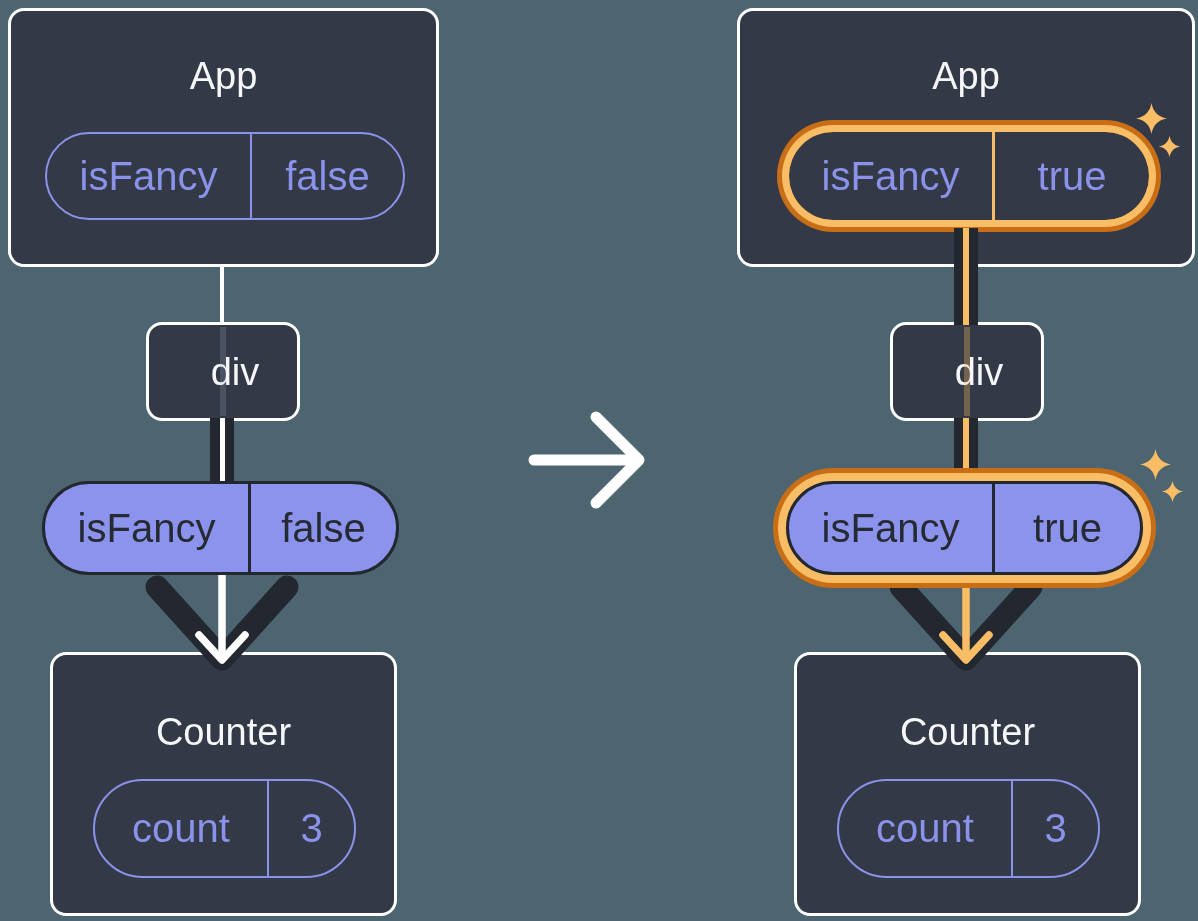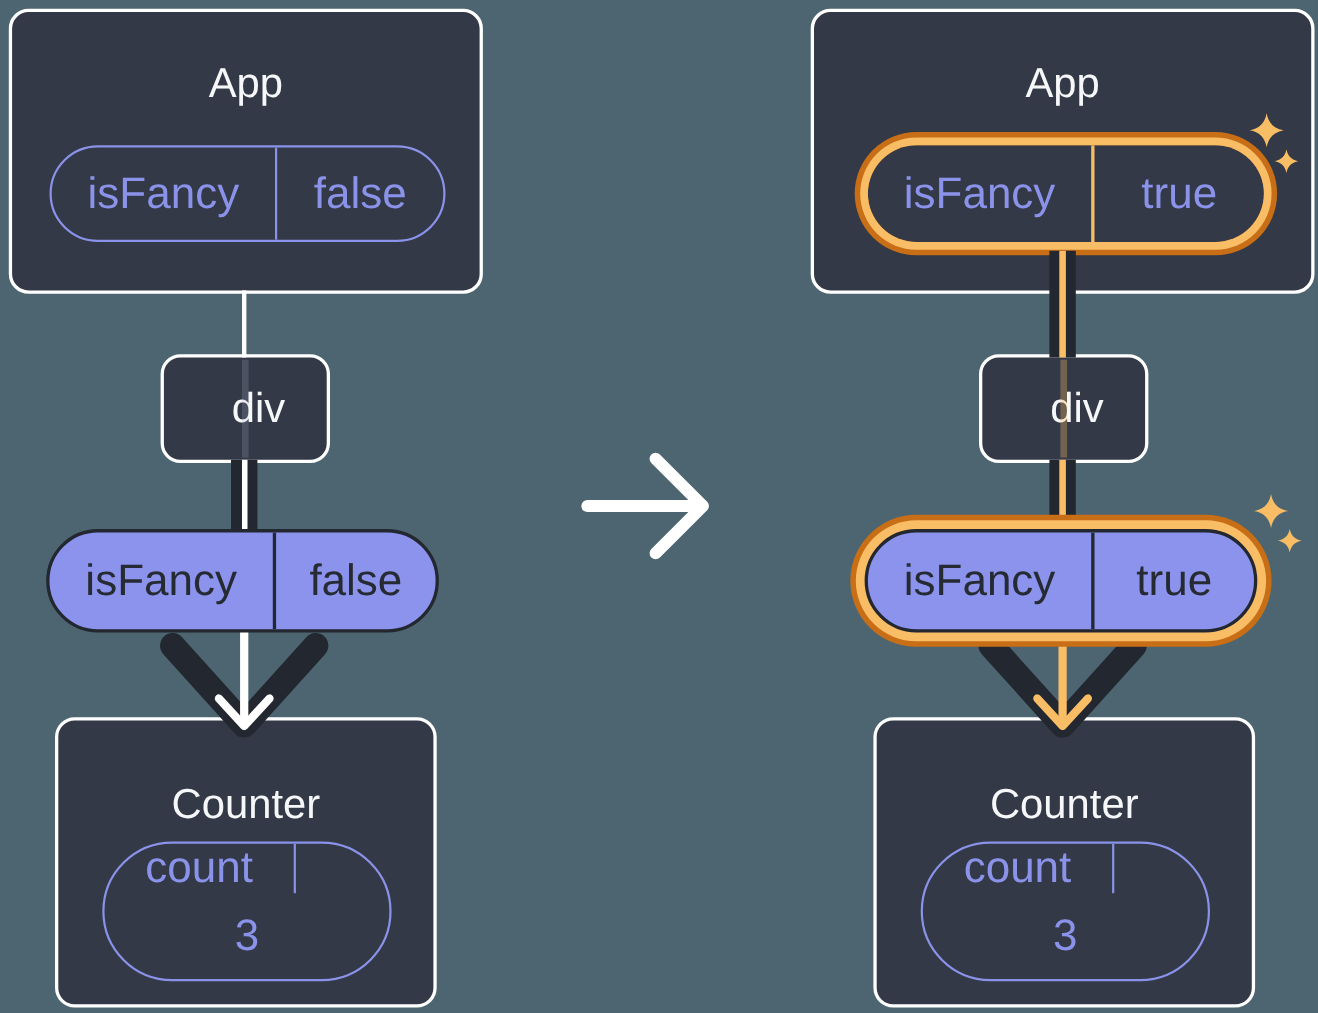--- a/index.html
+++ b/index.html
@@ -39,36 +39,36 @@
   .edge{position:absolute;z-index:5;}
   .edge-white{background:#FFFFFF;}
   .edge-band{background:#23272F;display:flex;justify-content:center;}
   .edge-band .core{width:5px;height:100%;background:#FFFFFF;}
   .edge-band .core-orange{width:6px;height:100%;background:#F9BD66;}
   .stripe{position:absolute;top:2px;bottom:2px;left:50%;width:6px;margin-left:-3px;}
   .stripe-gray{background:rgba(175,185,205,0.20);}
   .stripe-orange{background:rgba(249,189,102,0.32);}
   .svgabs{position:absolute;z-index:4;}
   .pill{z-index:6;justify-content:center;}
-  .comp-box{z-index:1;border-radius:18px;}
+  .comp-box{z-index:1;}
   .sparkle{position:absolute;z-index:7;}
   
   .app-box-l{left:8px;top:8px;width:431px;height:259px;}
   .app-title{top:46px;}
   .app-pill-l{left:34px;top:121px;width:360px;height:88px;}
   .cellA{width:203px;} .cellB{flex:1;}
   .edge1-l{left:220px;top:264px;width:4px;height:61px;}
   .div-box-l{left:146px;top:322px;width:154px;height:99px;display:flex;align-items:center;justify-content:center;}
   .div-label{color:#F6F7F9;font-size:38px;line-height:1;margin-left:24px;}
   .edge2-l{left:210px;top:418px;width:24px;height:66px;}
   .prop-pill-l{left:42px;top:481px;width:357px;height:94px;}
   .chev-l{left:142px;top:573px;}
   .counter-box-l{left:50px;top:652px;width:347px;height:264px;}
   .counter-title{top:58px;text-align:center;}
-  .counter-pill{left:40px;top:110px;width:263px;height:127px;flex-direction:column;}
+  .counter-pill{left:40px;top:124px;width:263px;height:99px;}
   .cellC{width:172px;} .cellD{flex:1;}
   
   .app-box-r{left:737px;top:8px;width:458px;height:259px;}
   .app-pill-r{left:49px;top:121px;width:360px;height:88px;}
   .edge1-r{left:954px;top:228px;width:24px;height:97px;}
   .div-box-r{left:890px;top:322px;width:154px;height:99px;display:flex;align-items:center;justify-content:center;}
   .edge2-r{left:954px;top:418px;width:24px;height:66px;}
   .prop-pill-r{left:786px;top:481px;width:357px;height:94px;}
   .chev-r{left:886px;top:573px;}
   .counter-box-r{left:794px;top:652px;width:347px;height:264px;}

